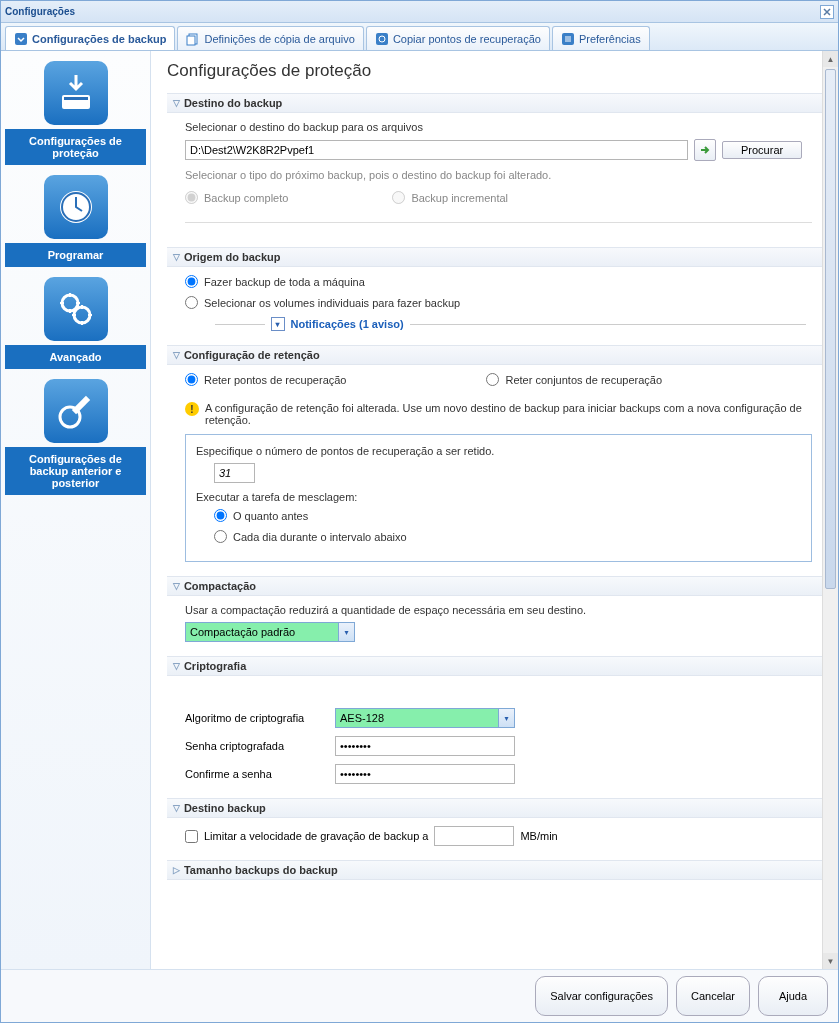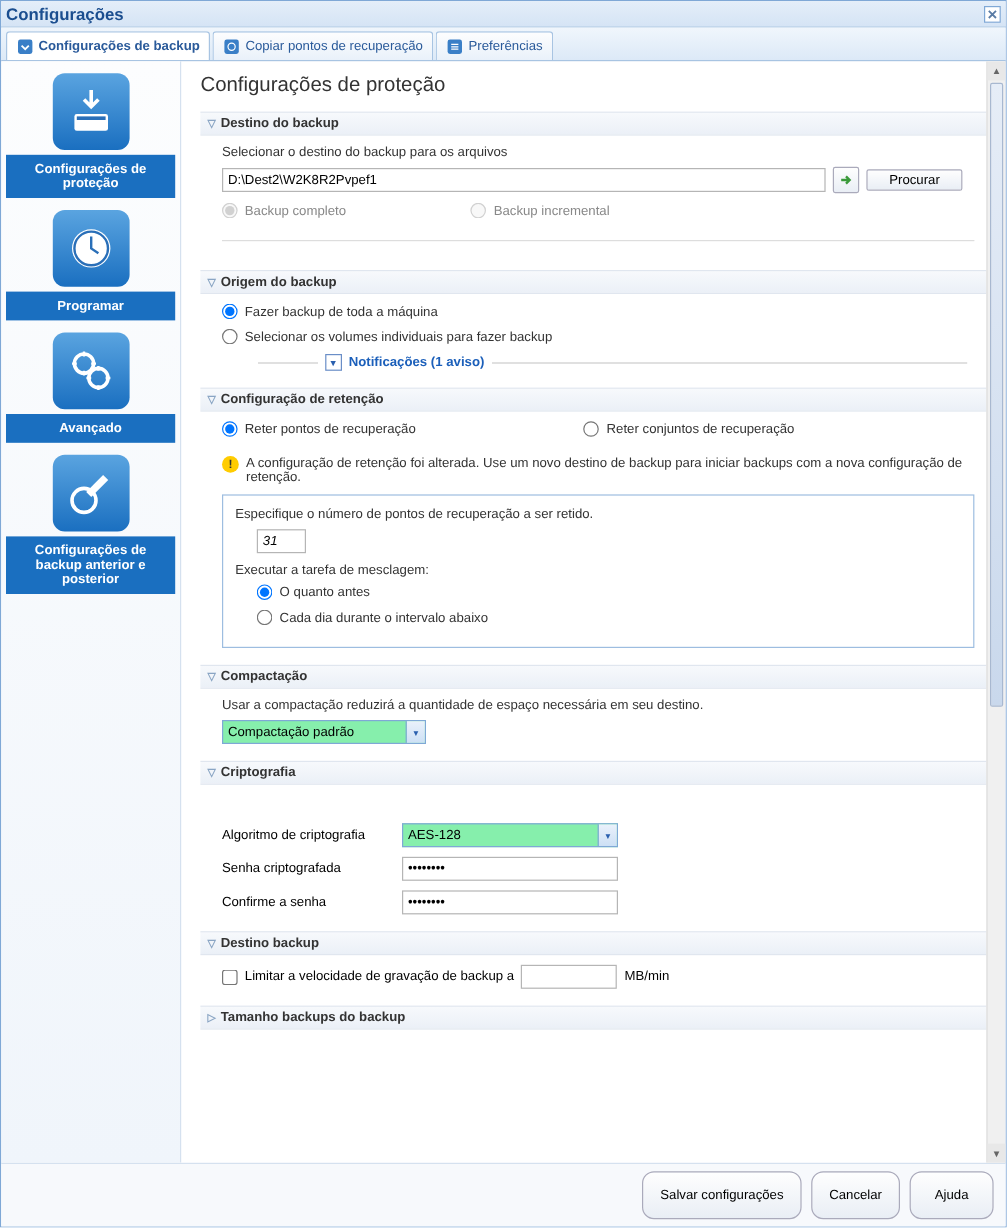--- a/index.html
+++ b/index.html
@@ -1,19 +1,19 @@
 <!DOCTYPE html>
 <html><head>
 <meta charset="utf-8">
 <style>
 * { box-sizing: border-box; margin: 0; padding: 0; }
 body { font-family: Tahoma, Arial, sans-serif; font-size: 11px; background: #fff; width: 839px; height: 1023px; overflow: hidden; }
 .window { border: 1px solid #7fa8d6; width: 839px; height: 1023px; display: flex; flex-direction: column; }
 .titlebar { background: linear-gradient(#e4eef9, #d5e4f5); height: 22px; display: flex; align-items: center; justify-content: space-between; padding: 0 4px; border-bottom: 1px solid #a8c4e2; }
-.titlebar-text { color: #1b4e8f; font-weight: bold; font-size: 14px; text-align: center; }
+.titlebar-text { color: #1b4e8f; font-weight: bold; font-size: 10px; text-align: center; }
 .close-btn { width: 14px; height: 14px; border: 1px solid #7fa8d6; background: #fff; display: flex; align-items: center; justify-content: center; cursor: pointer; font-size: 10px; color: #5a7ca5; }
 .tabs { display: flex; gap: 2px; background: linear-gradient(#f0f6fc, #dce9f7); border-bottom: 1px solid #a8c4e2; padding: 3px 4px 0 4px; height: 28px; }
 .tab { display: flex; align-items: center; gap: 4px; padding: 3px 8px; border: 1px solid #a8c4e2; border-bottom: none; background: linear-gradient(#fdfdfe, #e9f1fa); border-radius: 3px 3px 0 0; cursor: pointer; color: #2a5a9a; font-size: 11px; }
 .tab.active { background: #fff; font-weight: bold; }
 .tab-icon { width: 14px; height: 14px; display: inline-block; }
 .body { flex: 1; display: flex; overflow: hidden; }
 .sidebar { width: 150px; background: linear-gradient(#fcfdfe, #f0f5fb); border-right: 1px solid #d5e1ef; display: flex; flex-direction: column; }
 .side-item { display: flex; flex-direction: column; align-items: center; padding: 10px 4px 0 4px; cursor: pointer; }
 .side-icon { width: 64px; height: 64px; border-radius: 10px; background: linear-gradient(#5aa4e0, #1a6fc0); display: flex; align-items: center; justify-content: center; margin-bottom: 4px; }
 .side-label { background: #1a6fc0; color: #fff; font-weight: bold; font-size: 11px; text-align: center; width: 100%; padding: 6px 4px; }
@@ -76,20 +76,29 @@
           <svg width="14" height="14">
             <rect x="1" y="1" width="12" height="12" fill="#3a7fc7" rx="2"></rect>
             <path d="M4 6 L7 9 L10 6" stroke="#fff" stroke-width="1.5" fill="none"></path>
           </svg>
         </span>
       <span>Configurações de backup</span>
     </div>
     <div class="tab">
       <span class="tab-icon">
           <svg width="14" height="14">
+            <rect x="3" y="2" width="8" height="10" fill="#fff" stroke="#3a7fc7"></rect>
+            <rect x="1" y="4" width="8" height="9" fill="#fff" stroke="#3a7fc7"></rect>
+          </svg>
+        </span>
+      <span>Definições de cópia de arquivo</span>
+    </div>
+    <div class="tab">
+      <span class="tab-icon">
+          <svg width="14" height="14">
             <rect x="1" y="1" width="12" height="12" fill="#3a7fc7" rx="2"></rect>
             <circle cx="7" cy="7" r="3" fill="none" stroke="#fff"></circle>
           </svg>
         </span>
       <span>Copiar pontos de recuperação</span>
     </div>
     <div class="tab">
       <span class="tab-icon">
           <svg width="14" height="14">
             <rect x="1" y="1" width="12" height="12" fill="#3a7fc7" rx="2"></rect>
@@ -157,20 +166,21 @@
           <div class="field-label">Selecionar o destino do backup para os arquivos</div>
           <div class="row">
             <input type="text" class="dest-input" value="D:\Dest2\W2K8R2Pvpef1" style="">
             <div class="arrow-btn">
               <svg width="12" height="12" viewBox="0 0 12 12">
                   <path d="M2 6 H9 M6 3 L9 6 L6 9" stroke="#3a9a3a" stroke-width="2" fill="none"></path>
                 </svg>
             </div>
             <button class="browse-btn">Procurar</button>
           </div>
+          <div class="hint">Selecionar o tipo do próximo backup, pois o destino do backup foi alterado.</div>
           <div class="radio-pair">
             <label class="radio-row disabled">
               <input type="radio" name="bktype" checked="" disabled="" style="">
               <span>Backup completo</span>
             </label>
             <label class="radio-row disabled">
               <input type="radio" name="bktype" disabled="" style="">
               <span>Backup incremental</span>
             </label>
           </div>

